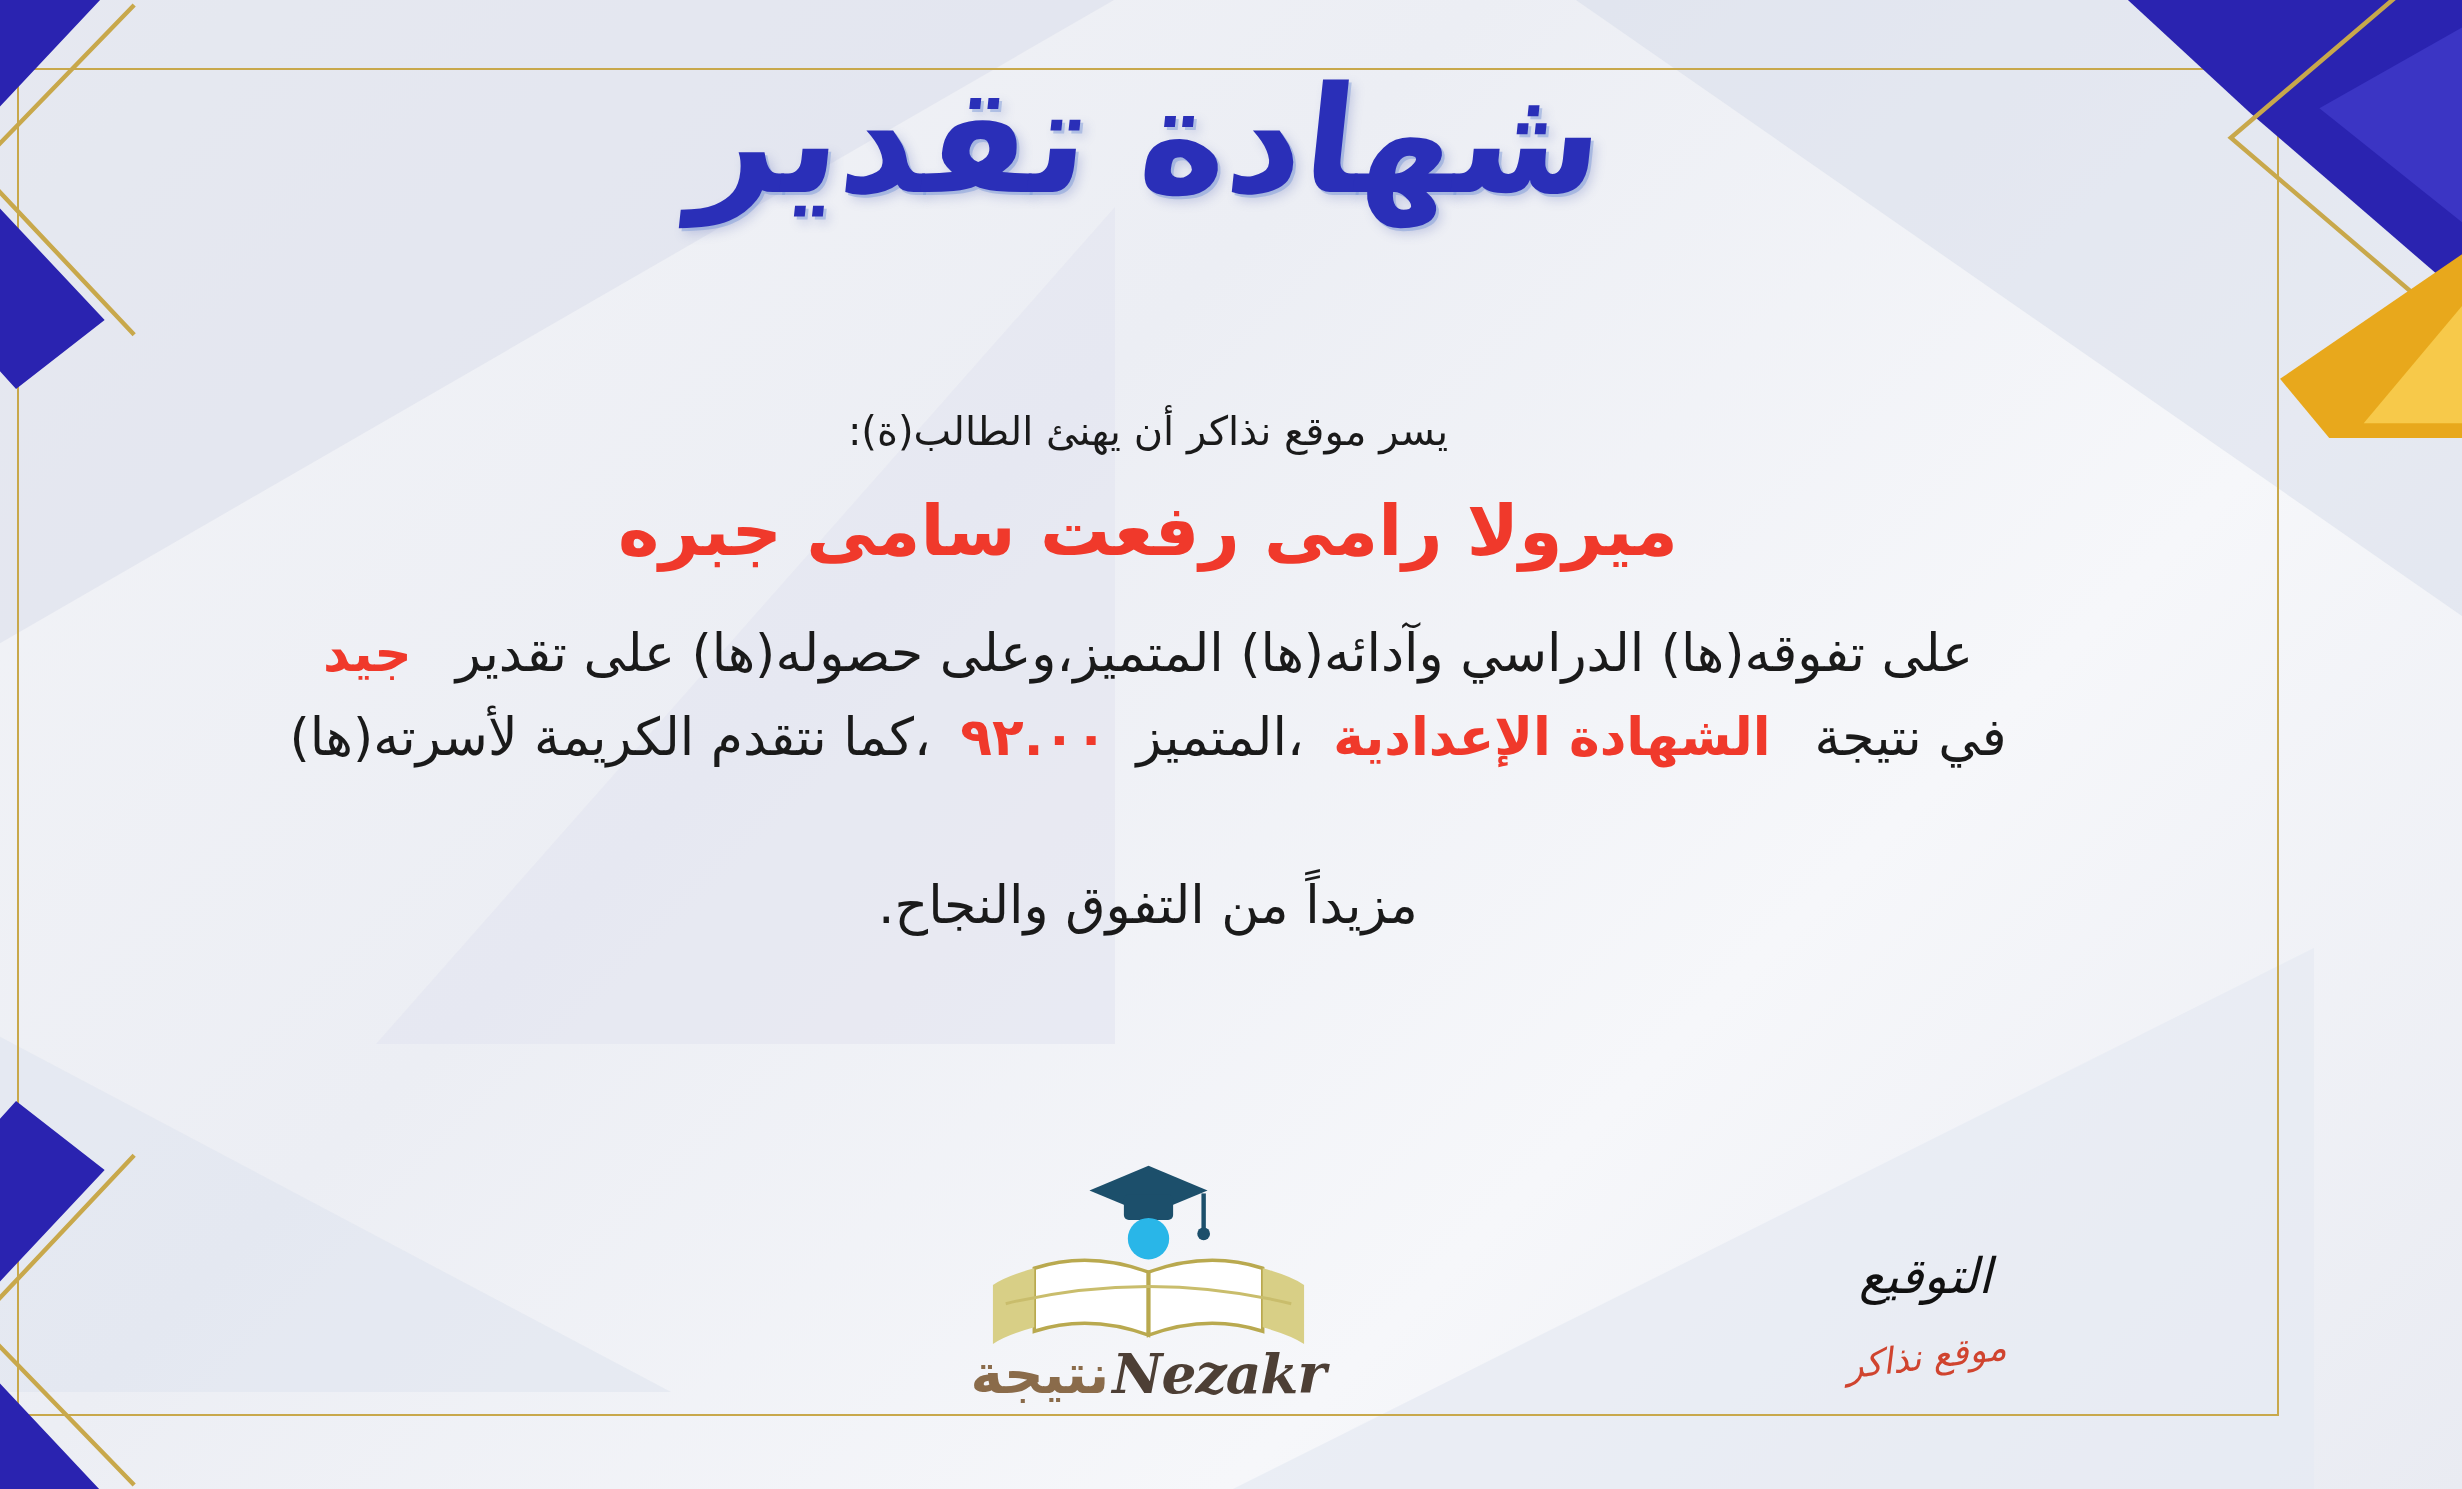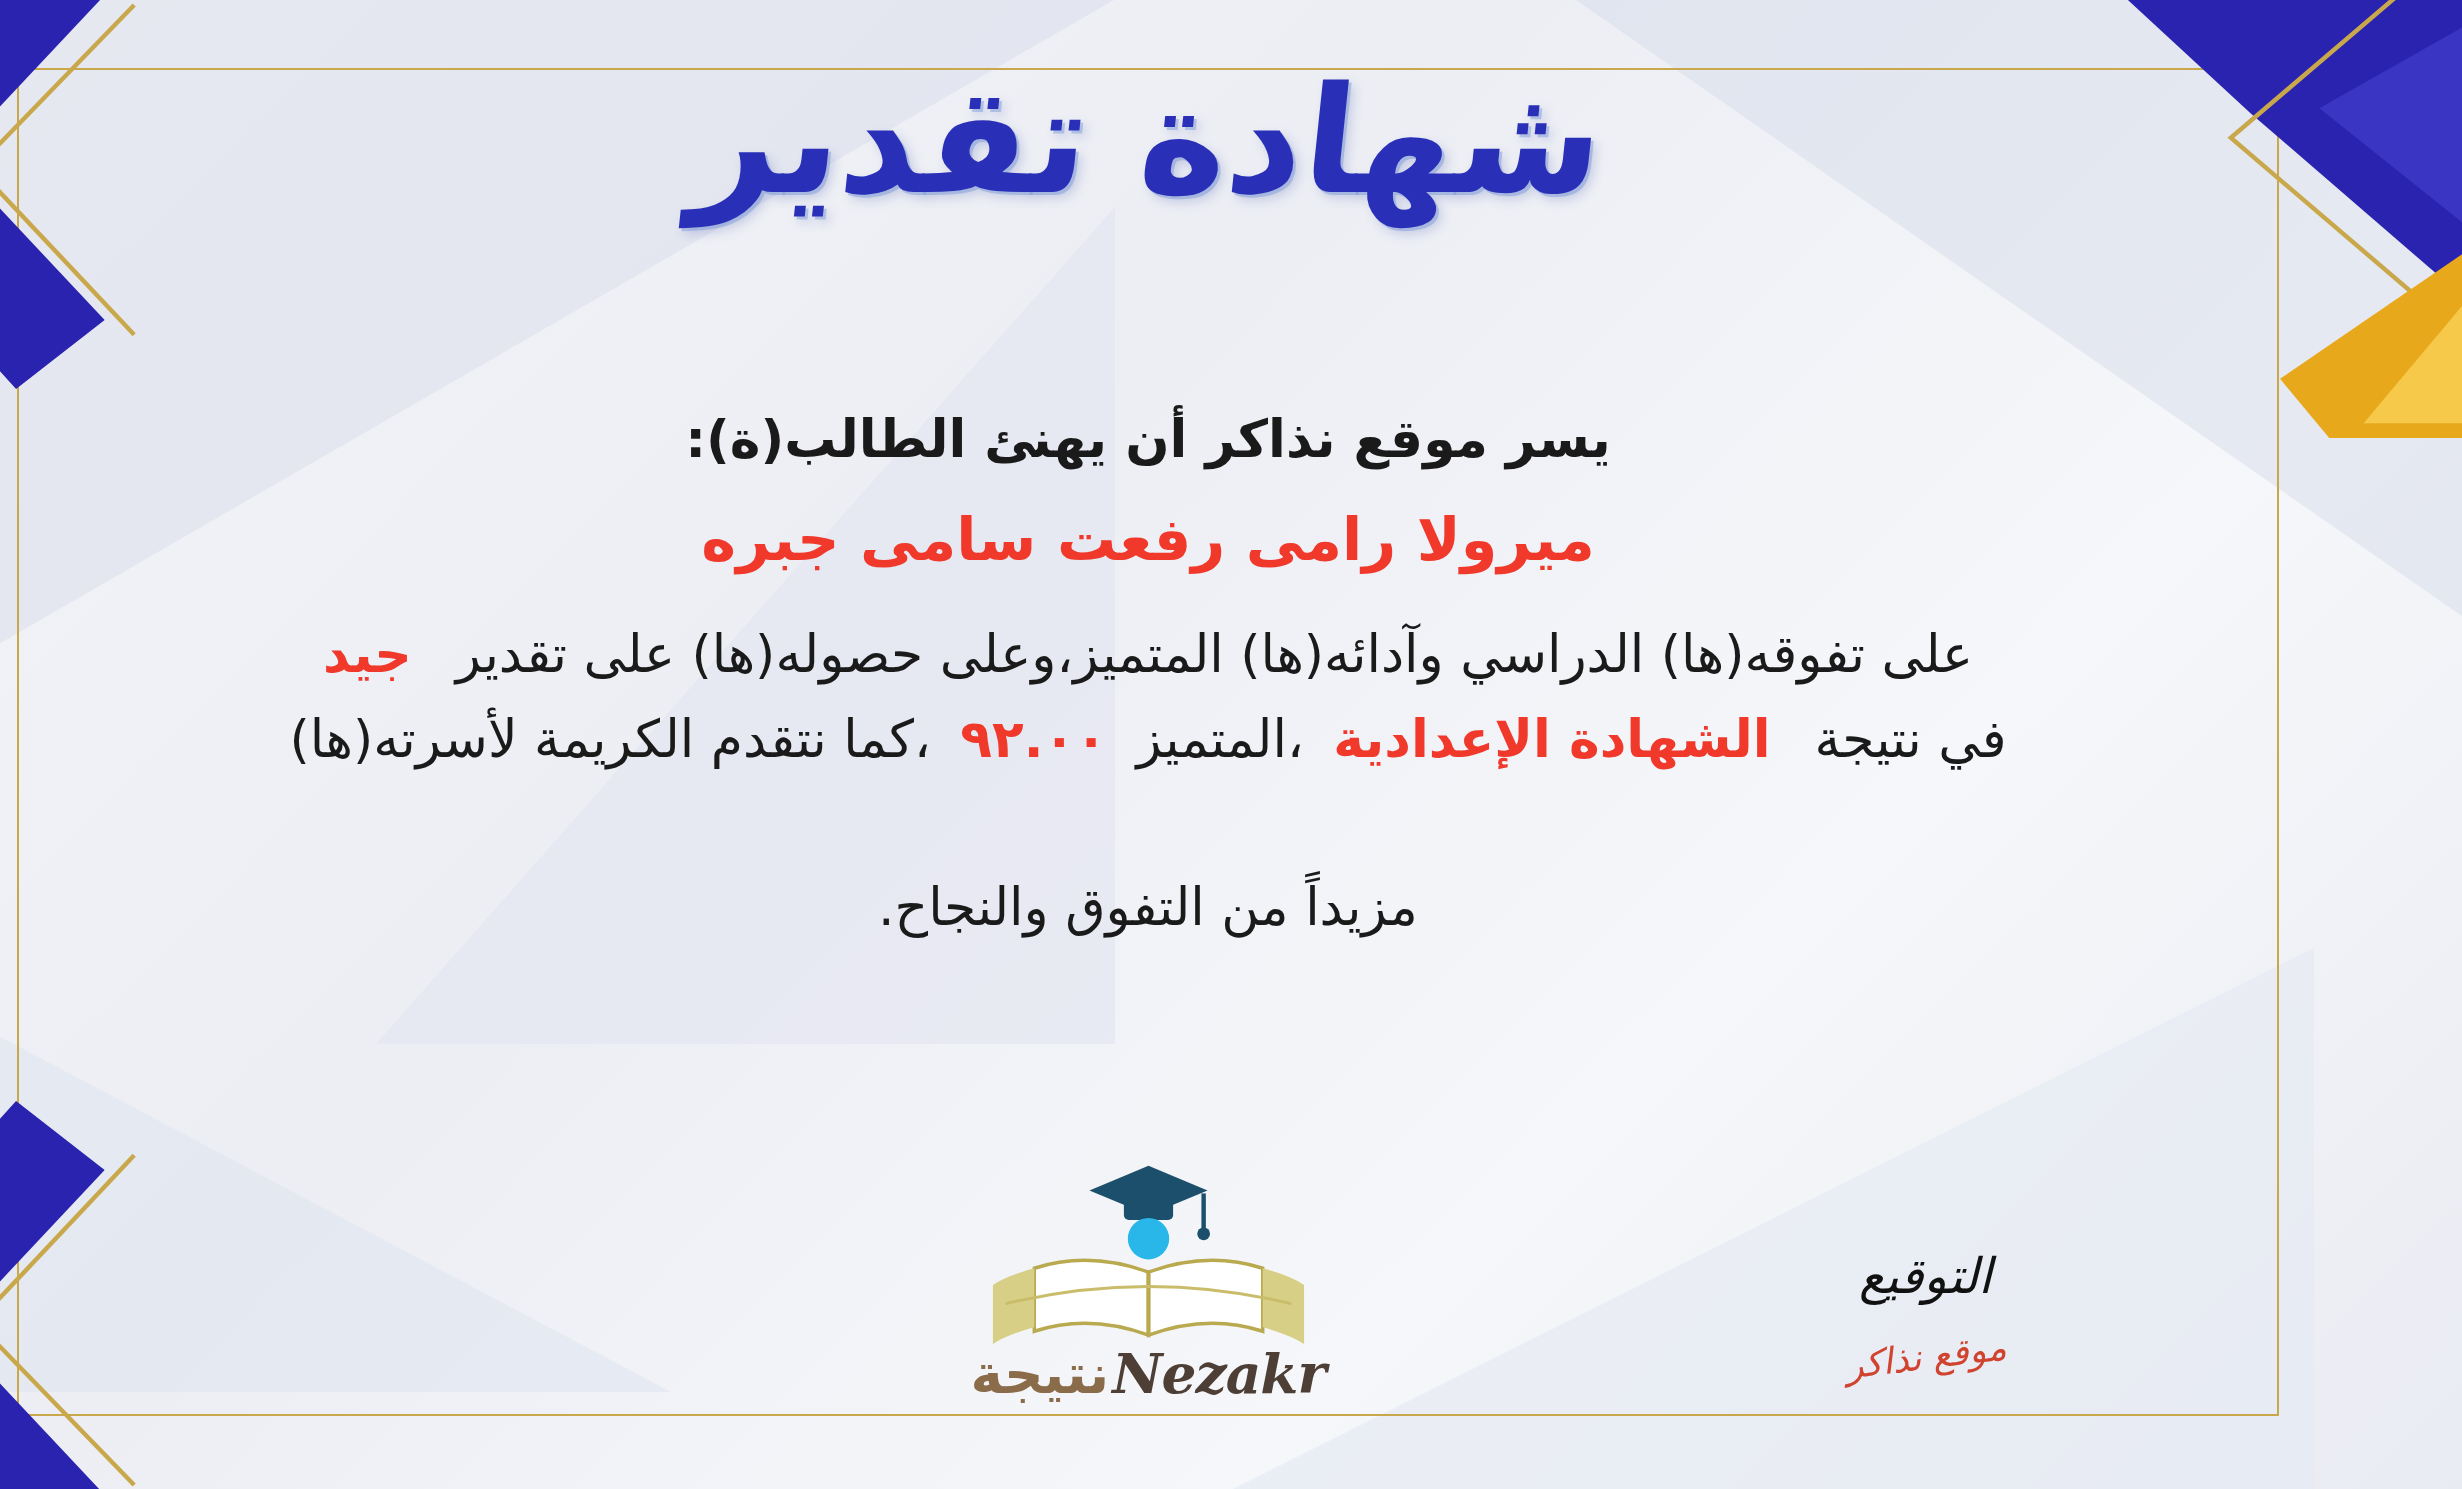--- a/index.html
+++ b/index.html
@@ -104,27 +104,27 @@
   
   .body-block {
     position: absolute;
     top: 404px;
     left: 212px;
     right: 212px;
     text-align: center;
     color: #1a1a1a;
   }
   .line-intro {
-    font-size: 52px;
-    font-weight: 700;
+    font-size: 40px;
+    font-weight: 400;
     line-height: 1.35;
     margin-bottom: 27.6px;
   }
   .student-name {
-    font-size: 59px;
+    font-size: 70px;
     font-weight: 600;
     color: #f0392b;
     line-height: 1.3;
     margin-bottom: 34px;
   }
   .paragraph {
     font-size: 52px;
     font-weight: 500;
     line-height: 1.62;
     text-align: center;

